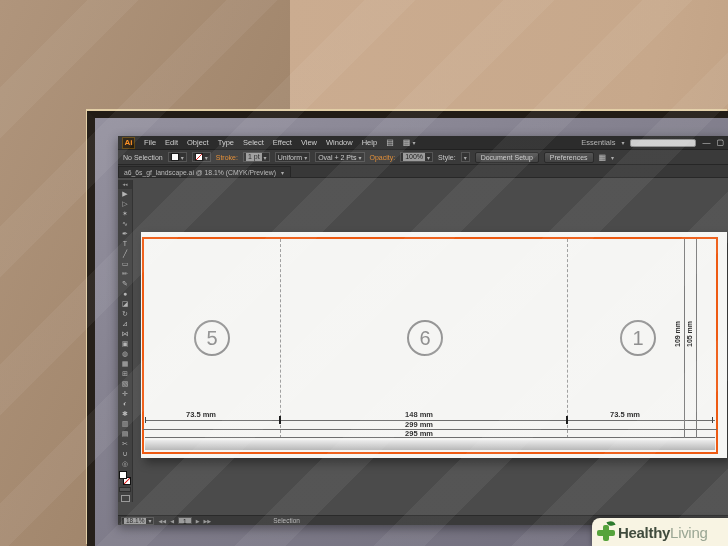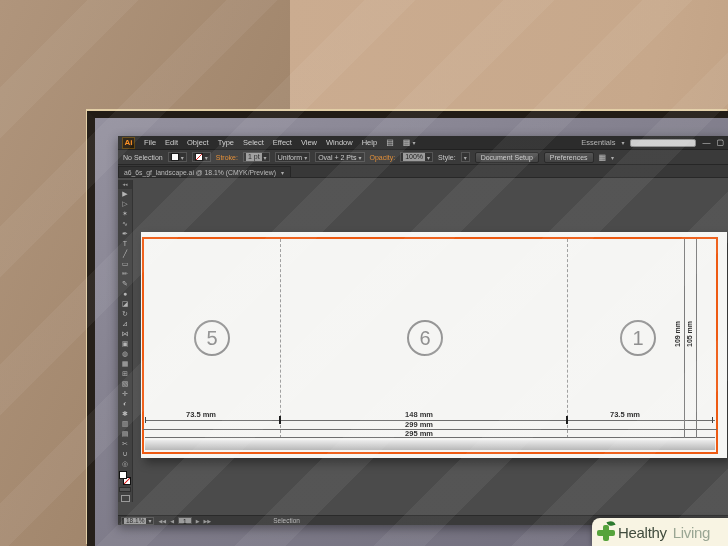--- a/index.html
+++ b/index.html
@@ -108,22 +108,22 @@
 
   
   .brand { position:absolute; right:0; bottom:0; height:28px; width:136px; z-index:60;
            background:#f8f4e3; border-radius:8px 0 0 0; display:flex; align-items:center;
            padding-left:5px; box-shadow:0 0 5px rgba(0,0,0,.35); }
   .cross { position:relative; width:18px; height:20px; margin-right:3px; }
   .cross .bar-v { position:absolute; left:6px; top:3px; width:6px; height:16px; background:#56a33c; border-radius:2px; }
   .cross .bar-h { position:absolute; left:0px; top:8px; width:18px; height:6px; background:#56a33c; border-radius:2px; }
   .cross .leaf  { position:absolute; left:10px; top:-1px; width:8px; height:5px; background:#2d7a2f;
                   border-radius:0 6px 0 6px; transform:rotate(-18deg); }
-  .brand-bold  { font-size:15px; font-weight:normal; color:#414c3e; letter-spacing:-0.3px; }
-  .brand-light { font-size:15px; color:#9aa694; margin-left:6px; letter-spacing:-0.3px; }
+  .brand-bold  { font-size:15px; font-weight:bold; color:#414c3e; letter-spacing:-0.3px; }
+  .brand-light { font-size:15px; color:#9aa694; margin-left:0; letter-spacing:-0.3px; }
 </style>
 </head>
 <body>
 
 <div class="stage">
   <div class="wall-left"></div>
   <div class="wall-right"></div>
 
   <div class="monitor">
     <div class="screen">

